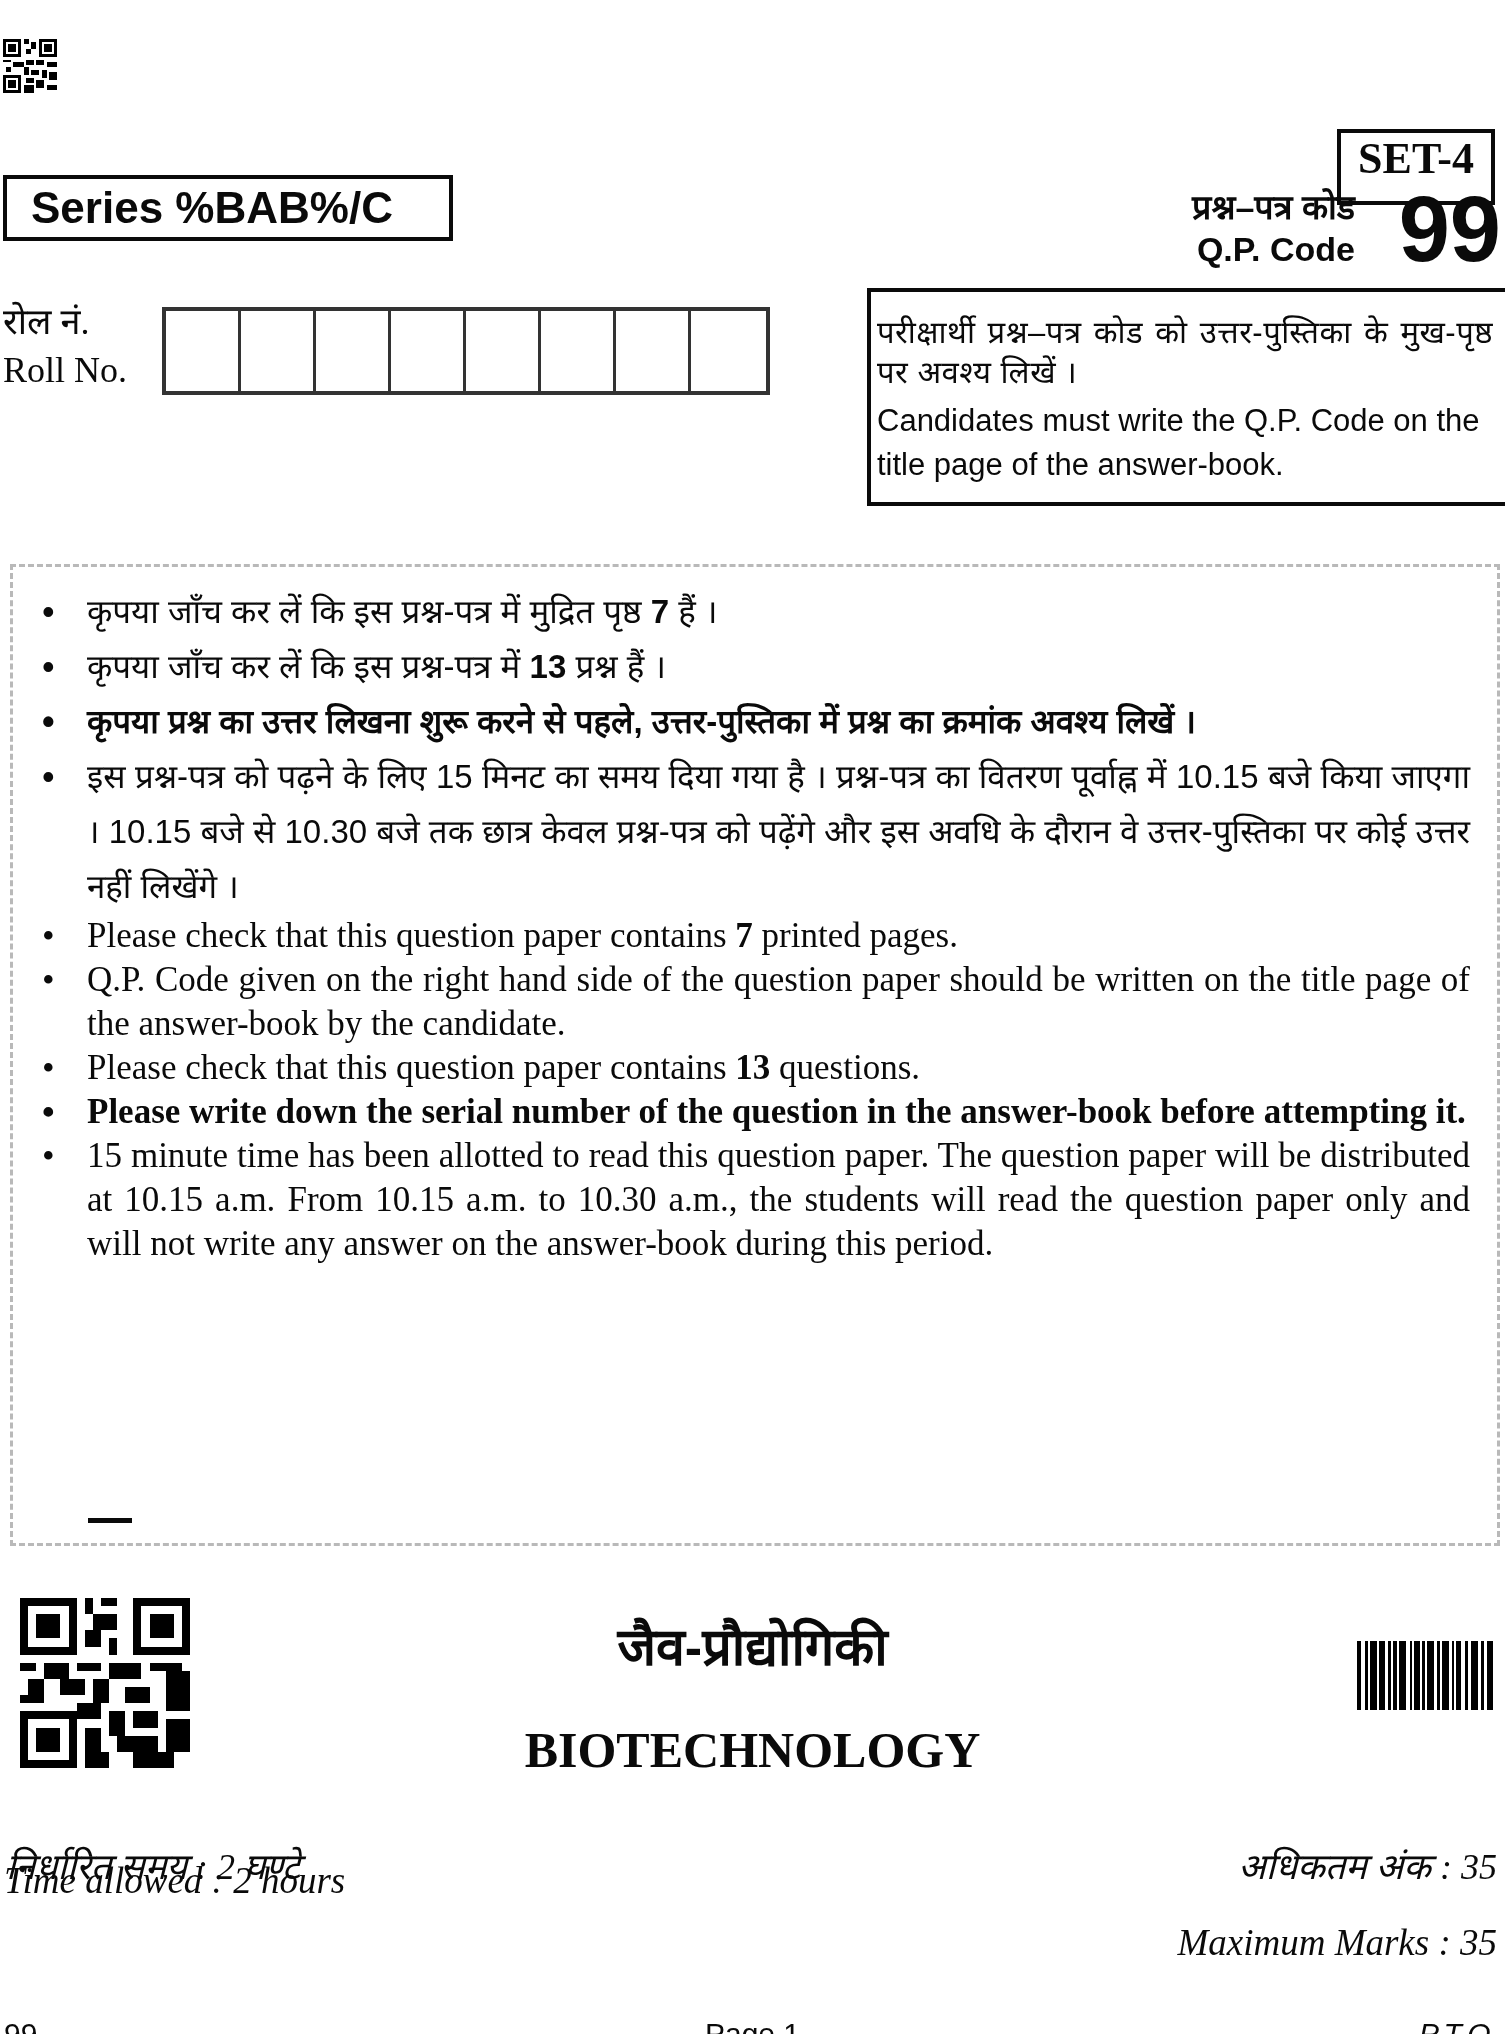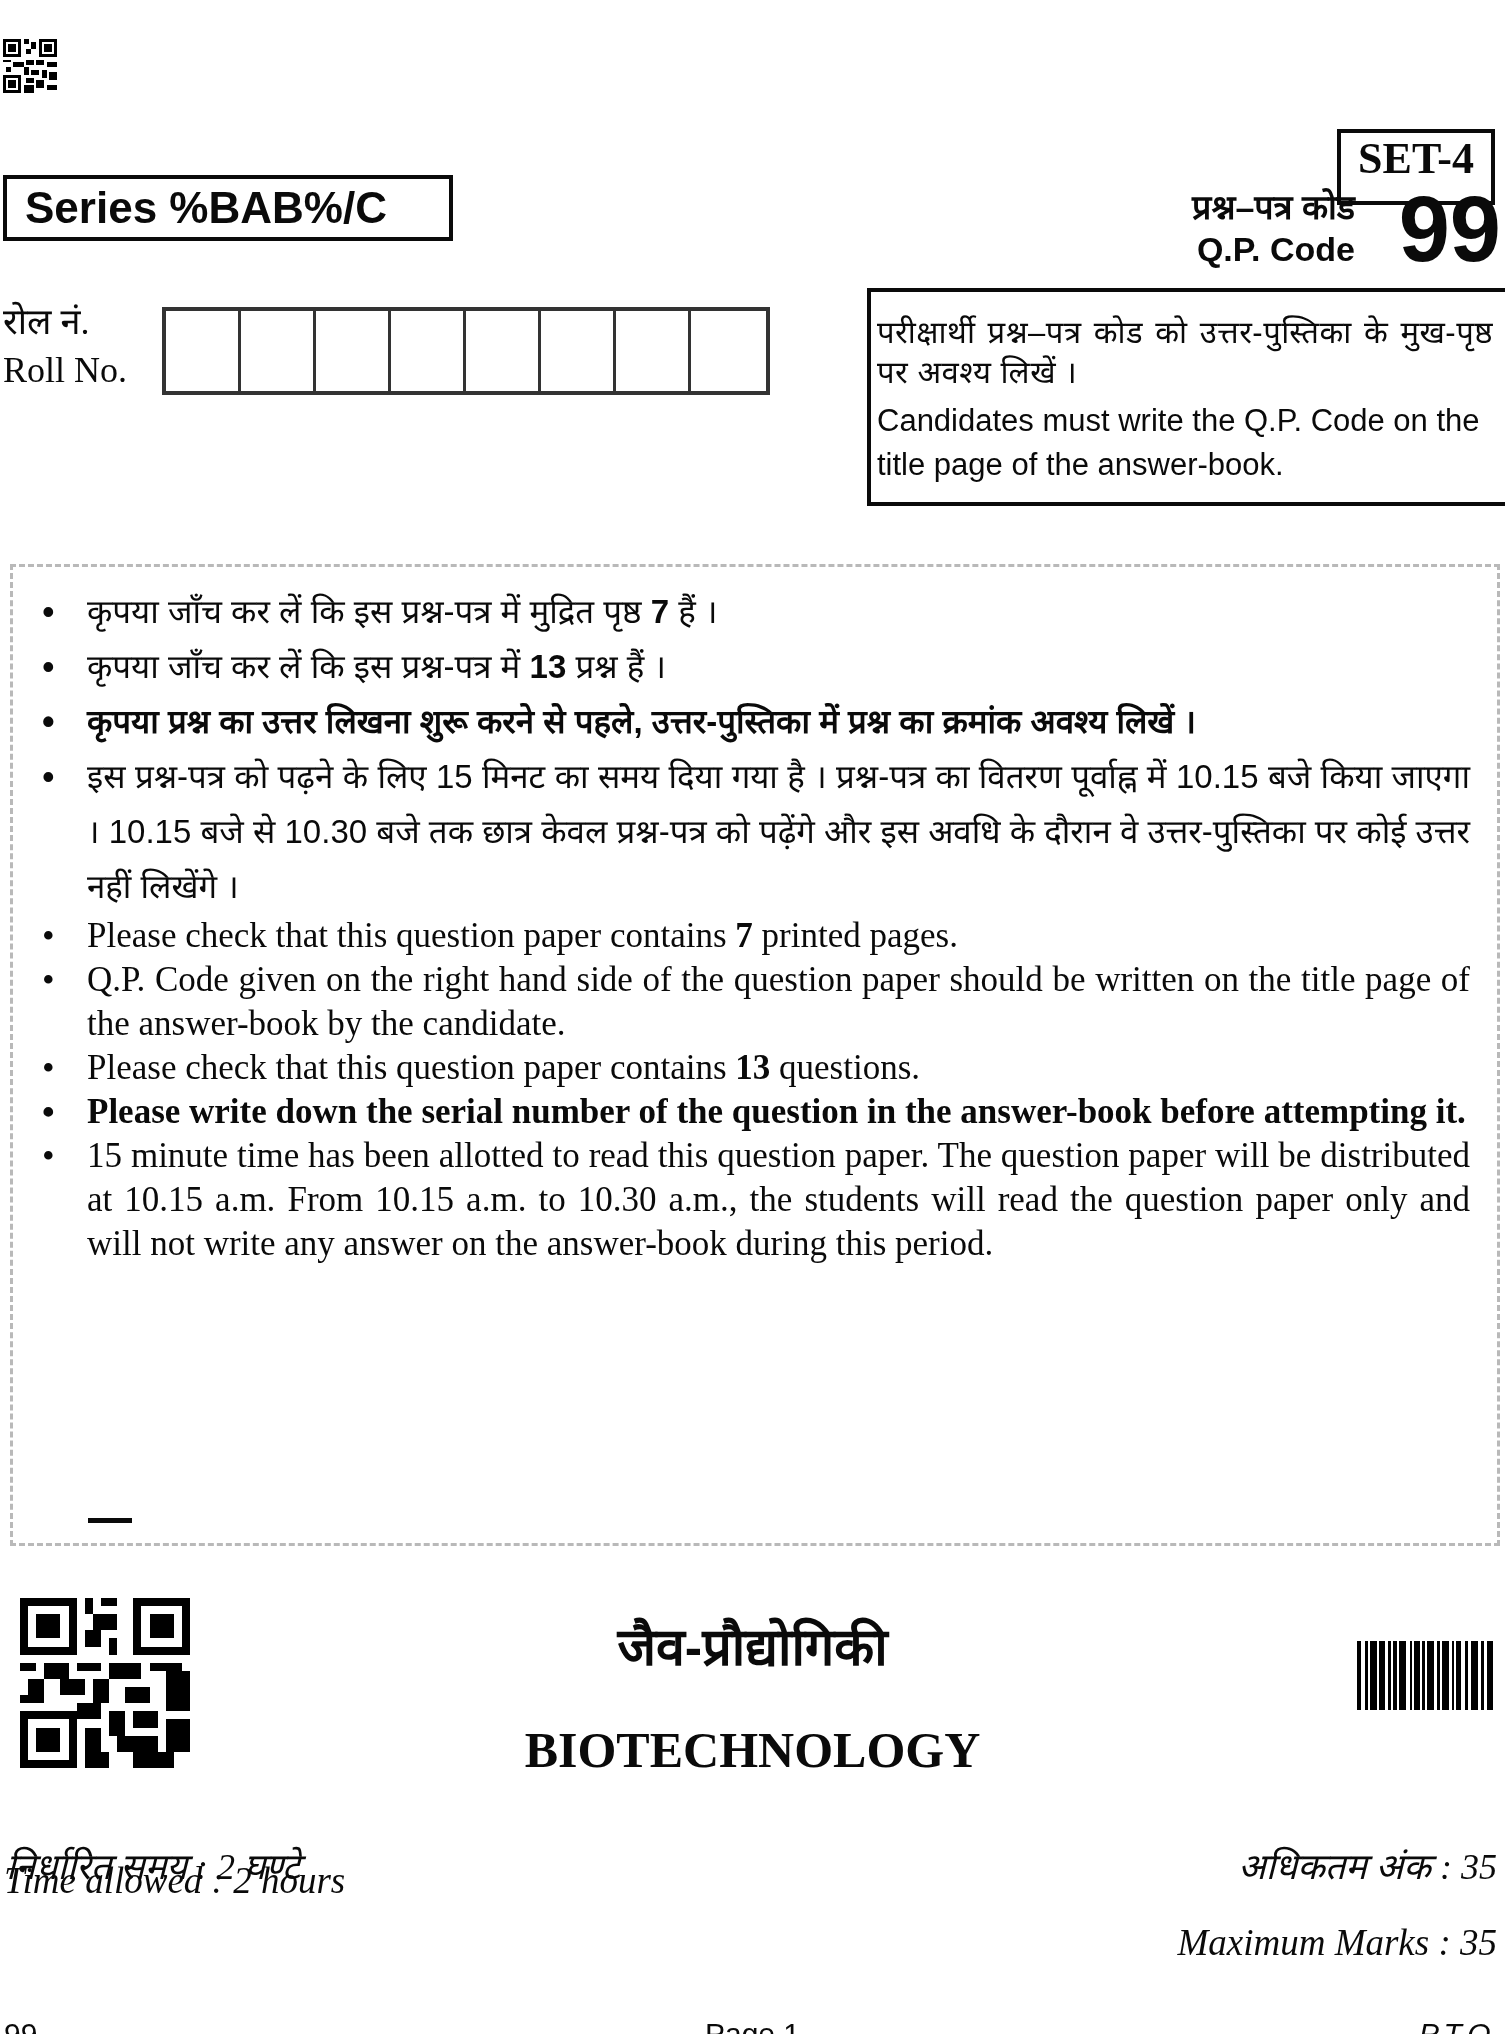--- a/index.html
+++ b/index.html
@@ -6,21 +6,21 @@
   body { width:1505px; height:2034px; position:relative; overflow:hidden; color:#0a0a0a; font-family:"DejaVu Serif", serif; }
   .abs { position:absolute; }
 
   
   .qr-small { left:3px; top:38px; width:54px; height:56px; }
   .qr-big { left:19px; top:1598px; width:172px; height:170px; }
 
   .set-box { left:1337px; top:97px; width:158px; height:76px; border:4px solid #0a0a0a; box-sizing:border-box;
              font-family:"Liberation Serif", serif; font-weight:bold; font-size:44px; line-height:52px; text-align:center;margin-top:32px; }
   .series-box { left:3px; top:175px; width:450px; height:66px; border:4px solid #0a0a0a; box-sizing:border-box;
-                font-family:"Liberation Sans", sans-serif; font-weight:bold; font-size:44px; line-height:58px; padding-left:18px; }
+                font-family:"Liberation Sans", sans-serif; font-weight:bold; font-size:44px; line-height:58px; padding-left:24px; }
   .qp-label { right:150px; top:186px; text-align:right; font-family:"Liberation Sans", sans-serif; font-weight:bold; font-size:34px; line-height:42px; }
   .qp-code { right:4px; top:184px; font-family:"Liberation Sans", sans-serif; font-weight:bold; font-size:92px; line-height:90px; }
 
   .roll-label { left:3px; top:298px; font-family:"Liberation Serif", serif; font-size:36px; line-height:48px; }
   .roll-boxes { left:162px; top:307px; height:88px; display:flex; border:4px solid #333; box-sizing:border-box; }
   .roll-cell { width:75px; height:100%; border-right:3px solid #333; box-sizing:border-box; }
   .roll-cell:last-child { border-right:none; }
 
   .info-box { left:867px; top:288px; width:650px; height:218px; border:4px solid #0a0a0a; box-sizing:border-box; padding:12px 20px 0 6px;
               font-family:"Liberation Sans", sans-serif; font-size:31px; line-height:40px; }

